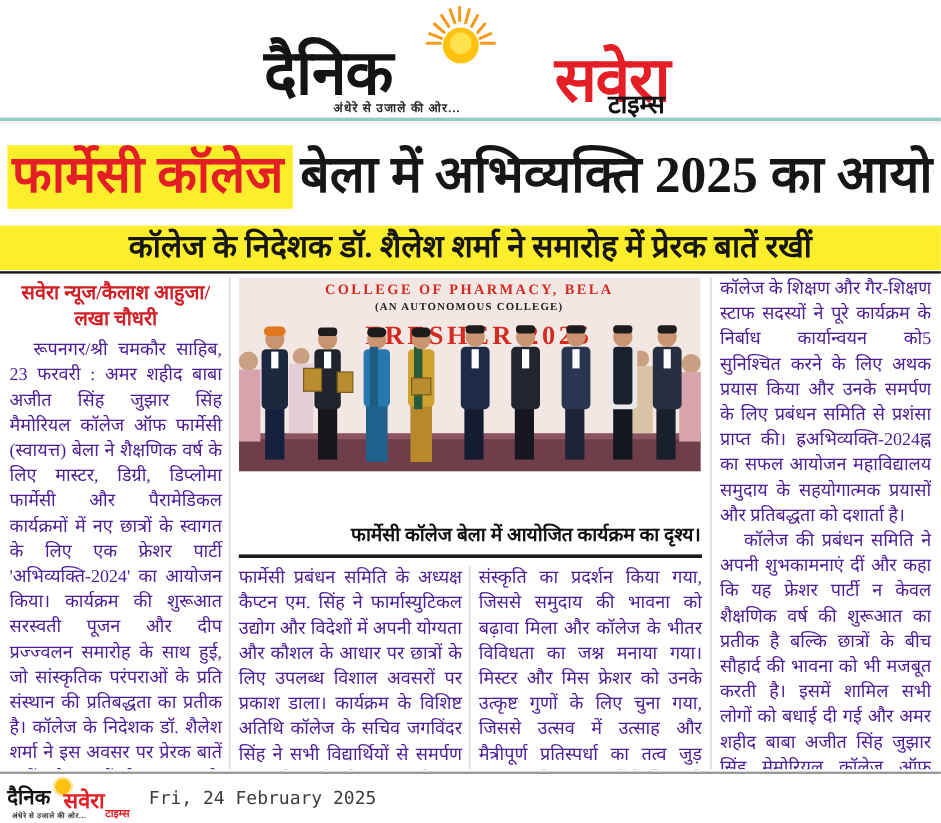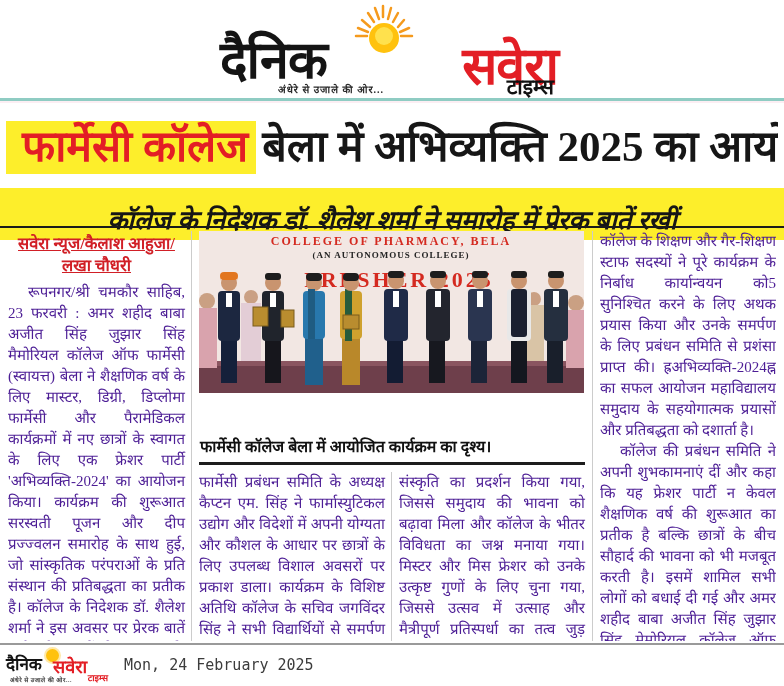--- a/index.html
+++ b/index.html
@@ -13,42 +13,42 @@
   .mh-red{position:absolute;right:6px;top:26px;font-size:52px;font-weight:bold;color:#e31e25;letter-spacing:-1px;}
   .mh-sun{position:absolute;left:132px;top:0;}
   .mh-tagline{position:absolute;left:58px;bottom:0px;font-size:10px;font-weight:bold;color:#2a2a2a;letter-spacing:1px;}
   .mh-times{position:absolute;right:10px;bottom:-4px;font-size:21px;font-weight:bold;color:#111;}
   .teal-rule{position:absolute;top:98px;left:0;width:784px;height:3px;background:#8fccc3;}
   .pink-rule{position:absolute;top:101px;left:0;width:784px;height:2px;background:#fceef3;}
   
   .yellow-bg{background:#fdee2b;}
   .headline{position:absolute;top:116px;left:6px;width:772px;white-space:nowrap;overflow:hidden;
     font-weight:bold;font-size:43px;line-height:62px;}
-  .headline .hl-red{color:#e31e25;padding:2px 8px 4px 16px;}
+  .headline .hl-red{color:#e31e25;padding:2px 8px 4px 4px;}
   .headline .hl-rest{color:#161616;padding-left:6px;}
   .subheadline{position:absolute;top:188px;left:0;width:784px;text-align:center;
-    font-weight:bold;font-size:26px;line-height:34px;color:#161616;padding:16px 0 2px;font-style:italic;}
+    font-weight:bold;font-size:26px;line-height:34px;color:#161616;padding:1px 0 2px;}
   .black-rule{position:absolute;top:226px;left:0;width:784px;height:2px;background:#1a1a1a;}
   
   .article{position:absolute;top:231px;left:8px;width:768px;height:410px;overflow:hidden;
     display:grid;grid-template-columns:184px 1fr 184px;}
   .article p{margin:0;text-align:justify;font-size:15px;line-height:21px;color:#4c1d95;}
   .indent{text-indent:20px;}
   .col-left{border-right:1px solid #cccccc;padding-right:6px;}
   .col-right{border-left:1px solid #cccccc;padding-left:7px;}
   .col-mid{padding:0 7px;}
-  .byline{font-weight:bold;color:#d11f26;text-align:center;font-size:16.5px;line-height:22px;margin:2px 0 5px;text-decoration:underline;}
+  .byline{font-weight:bold;color:#d11f26;text-align:center;font-size:16.5px;line-height:22px;margin:2px 0 5px;}
   .midcols{display:grid;grid-template-columns:1fr 1fr;margin-top:7px;}
   .midcols .m1{border-right:1px solid #cccccc;padding-right:6px;}
   .midcols .m2{padding-left:7px;}
   
   figure.photo{margin:0 0 0 0;border-bottom:3px solid #1c1c1c;}
   .photo-frame{position:relative;width:100%;height:203px;overflow:hidden;}
   .photo-frame svg{display:block;}
-  figcaption{font-weight:bold;font-size:16px;line-height:22px;color:#111;padding:2px 1px 4px;text-align:left;}
+  figcaption{font-weight:bold;font-size:16px;line-height:22px;color:#111;padding:2px 1px 4px;text-align:right;}
   
   .footer{position:absolute;left:0;bottom:0;width:784px;height:41px;border-top:2px solid #9a9a9a;
     display:flex;align-items:center;gap:14px;background:#fff;}
   .flogo{position:relative;width:104px;height:36px;margin-left:6px;flex:0 0 auto;}
   .fl-sun{position:absolute;left:40px;top:1px;width:13px;height:13px;border-radius:50%;
     background:#ffc20e;box-shadow:0 0 0 2px #ffe9a8;}
   .fl-black{position:absolute;left:0;top:4px;font-size:17px;font-weight:bold;color:#141414;}
   .fl-red{position:absolute;left:47px;top:6px;font-size:18px;font-weight:bold;color:#e31e25;}
   .fl-tag{position:absolute;left:4px;bottom:0;font-size:6px;font-weight:bold;color:#333;letter-spacing:0.5px;}
   .fl-times{position:absolute;right:2px;bottom:0;font-size:9px;font-weight:bold;color:#e31e25;}
@@ -210,15 +210,15 @@
 
 <div class="footer">
   <div class="flogo">
     <span class="fl-sun"></span>
     <span class="fl-black">दैनिक</span>
     <span class="fl-red">सवेरा</span>
     <span class="fl-tag">अंधेरे से उजाले की ओर...</span>
     <span class="fl-times">टाइम्स</span>
   </div>
   <div class="fmeta">
-    <div>Mon, 24 February 2025</div>
+    <div>Fri, 24 February 2025</div>
   </div>
 </div>
 
 </body></html>

